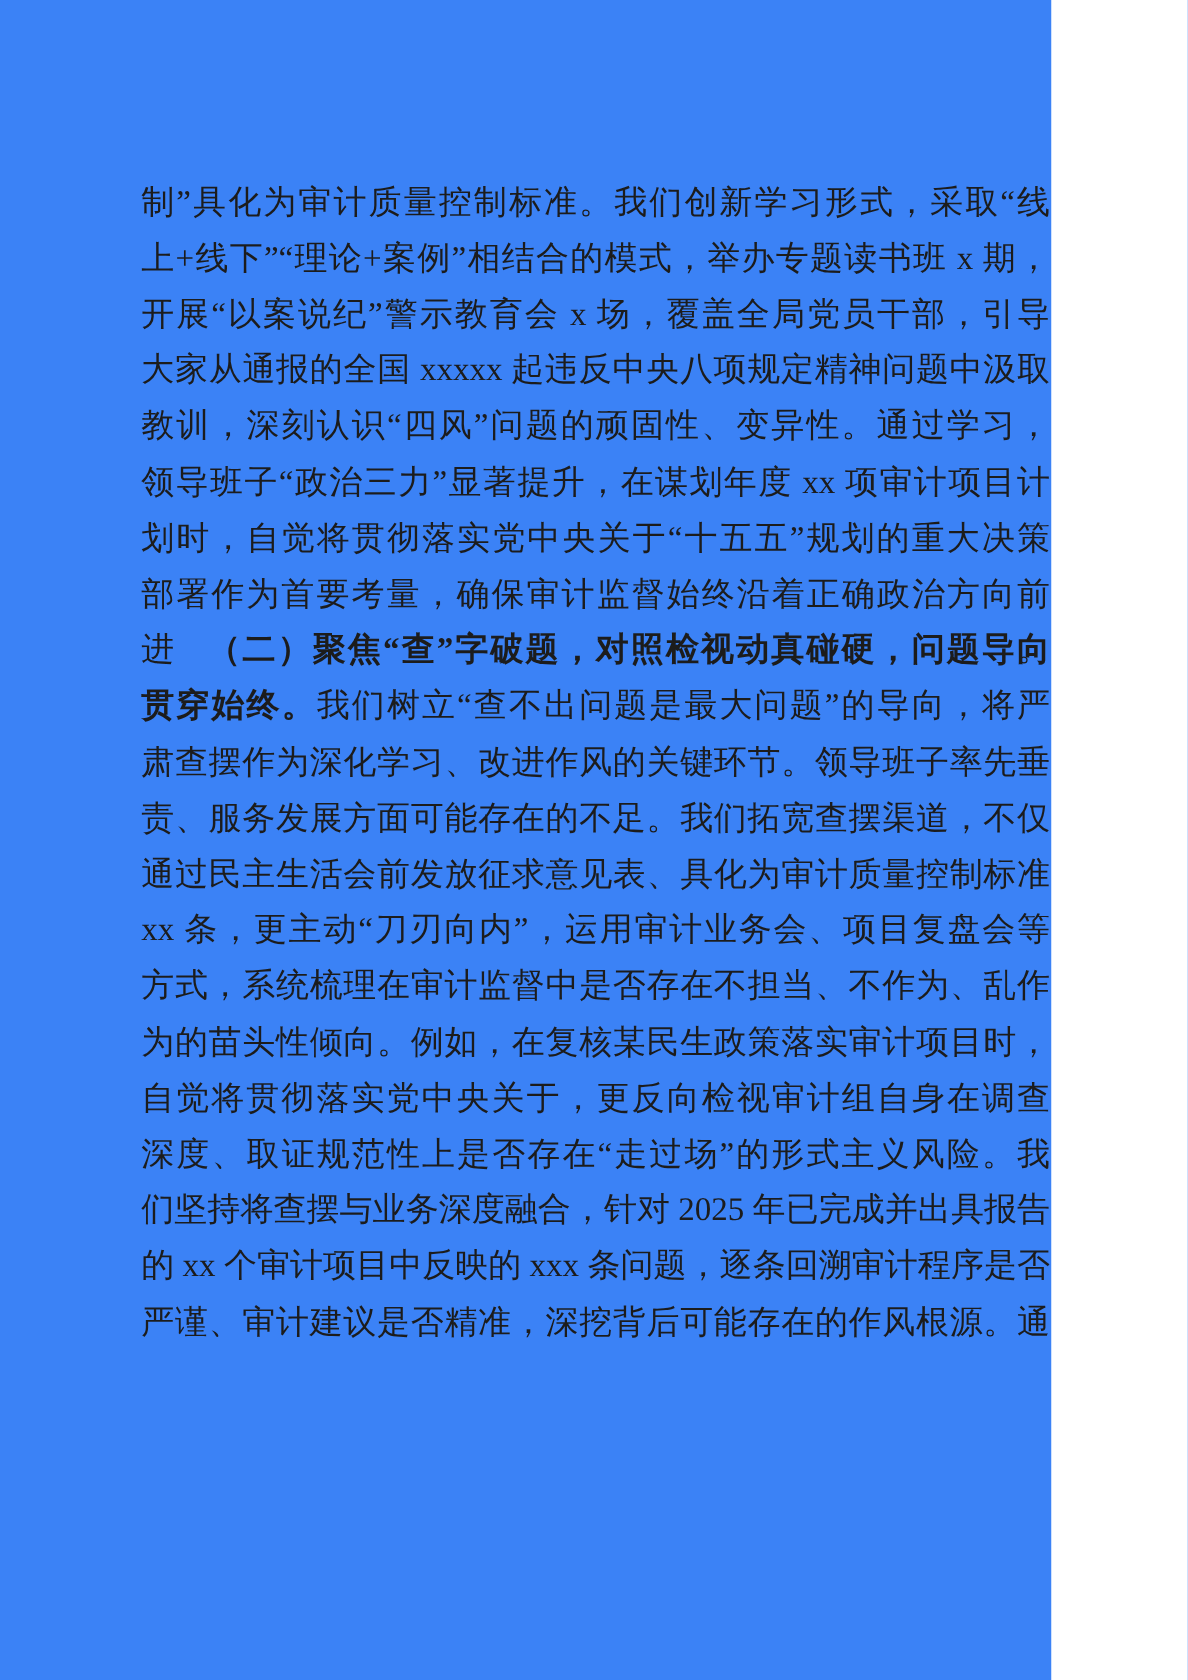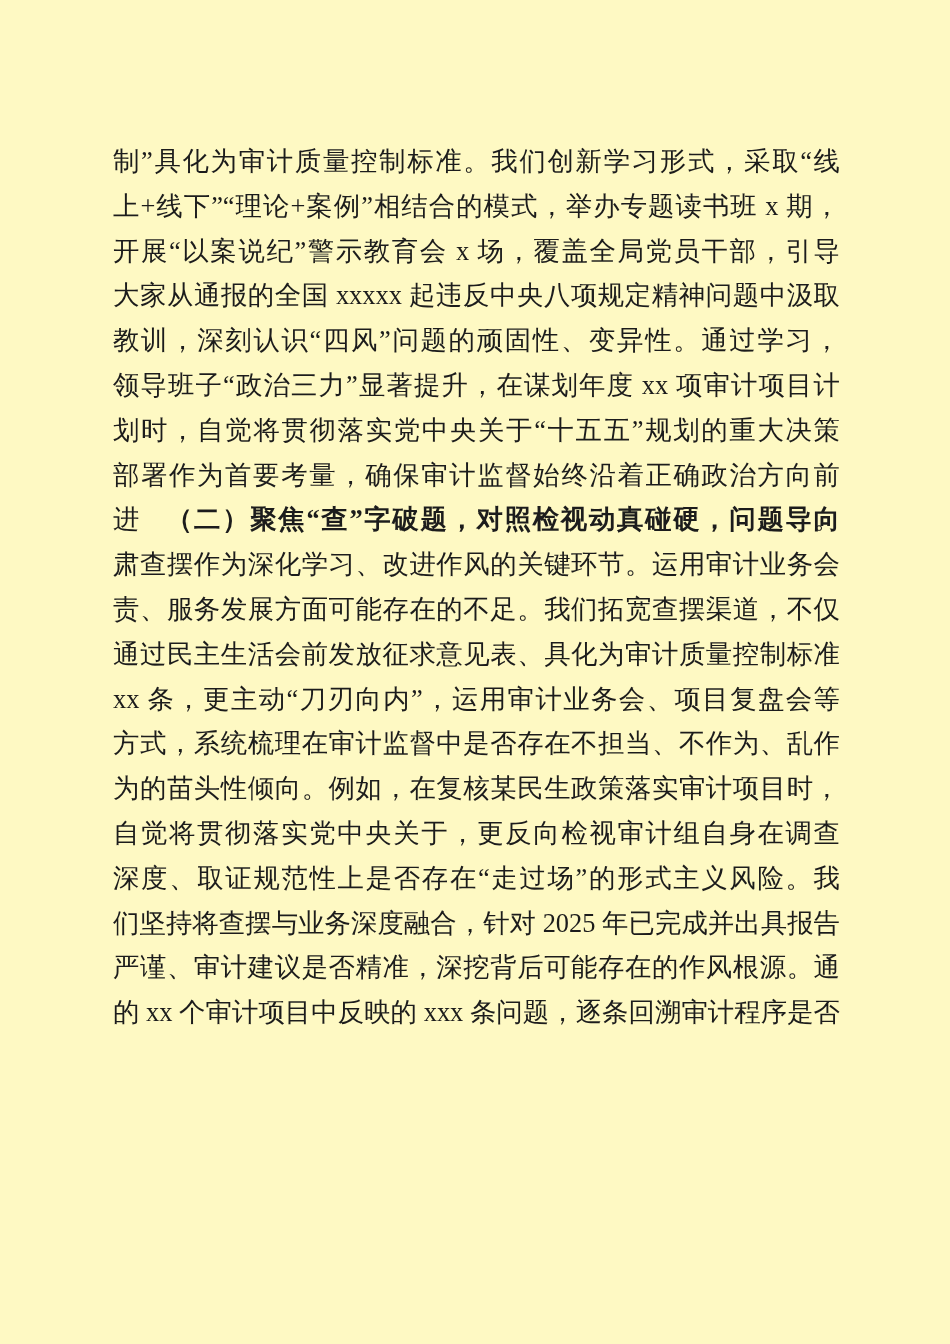--- a/index.html
+++ b/index.html
@@ -2,23 +2,23 @@
 <html><head>
 <meta charset="utf-8">
 <style>
   html, body {
     margin: 0;
     padding: 0;
     background: #ffffff;
   }
   .page {
     position: relative;
-    width: 950px;
+    width: 841px;
     height: 1344px;
-    background: #fef9c3;
+    background: #3b82f6;
     overflow: hidden;
     font-family: "Liberation Serif", serif;
     color: #1c1c1c;
   }
   .doc {
     position: absolute;
     left: 113px;
     top: 139px;
     width: 727px;
   }
@@ -48,25 +48,26 @@
   <div class="doc">
       <div class="line"><span class="seg">制”具化为审计质量控制标准。我们创新学习形式，采取“线</span></div>
       <div class="line"><span class="seg">上+线下”“理论+案例”相结合的模式，举办专题读书班 x 期，</span></div>
       <div class="line"><span class="seg">开展“以案说纪”警示教育会 x 场，覆盖全局党员干部，引导</span></div>
       <div class="line"><span class="seg">大家从通报的全国 xxxxx 起违反中央八项规定精神问题中汲取</span></div>
       <div class="line"><span class="seg">教训，深刻认识“四风”问题的顽固性、变异性。通过学习，</span></div>
       <div class="line"><span class="seg">领导班子“政治三力”显著提升，在谋划年度 xx 项审计项目计</span></div>
       <div class="line"><span class="seg">划时，自觉将贯彻落实党中央关于“十五五”规划的重大决策</span></div>
       <div class="line"><span class="seg">部署作为首要考量，确保审计监督始终沿着正确政治方向前进。</span></div>
       <div class="line indent"><span class="seg b">（二）聚焦“查”字破题，对照检视动真碰硬，问题导向</span></div>
-      <div class="line"><span class="seg">肃查摆作为深化学习、改进作风的关键环节。运用审计业务会</span></div>
+      <div class="line"><span class="seg b">贯穿始终。</span><span class="seg">我们树立“查不出问题是最大问题”的导向，将严</span></div>
+      <div class="line"><span class="seg">肃查摆作为深化学习、改进作风的关键环节。领导班子率先垂</span></div>
       <div class="line"><span class="seg">责、服务发展方面可能存在的不足。我们拓宽查摆渠道，不仅</span></div>
       <div class="line"><span class="seg">通过民主生活会前发放征求意见表、具化为审计质量控制标准</span></div>
       <div class="line"><span class="seg">xx 条，更主动“刀刃向内”，运用审计业务会、项目复盘会等</span></div>
       <div class="line"><span class="seg">方式，系统梳理在审计监督中是否存在不担当、不作为、乱作</span></div>
       <div class="line"><span class="seg">为的苗头性倾向。例如，在复核某民生政策落实审计项目时，</span></div>
       <div class="line"><span class="seg">自觉将贯彻落实党中央关于，更反向检视审计组自身在调查</span></div>
       <div class="line"><span class="seg">深度、取证规范性上是否存在“走过场”的形式主义风险。我</span></div>
       <div class="line"><span class="seg">们坚持将查摆与业务深度融合，针对 2025 年已完成并出具报告</span></div>
+      <div class="line"><span class="seg">的 xx 个审计项目中反映的 xxx 条问题，逐条回溯审计程序是否</span></div>
       <div class="line"><span class="seg">严谨、审计建议是否精准，深挖背后可能存在的作风根源。通</span></div>
-      <div class="line"><span class="seg">的 xx 个审计项目中反映的 xxx 条问题，逐条回溯审计程序是否</span></div>
     </div>
 </div>
 
 </body></html>

